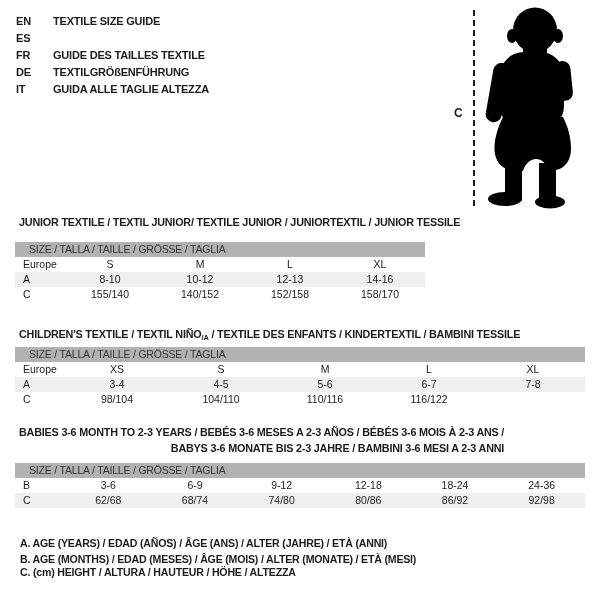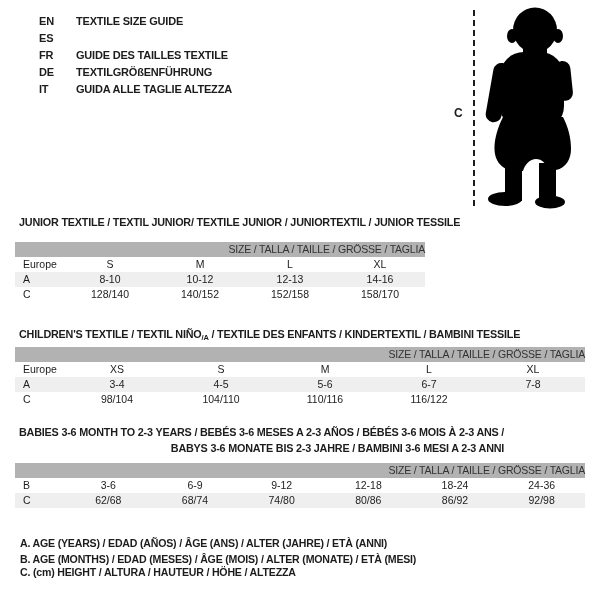--- a/index.html
+++ b/index.html
@@ -1,34 +1,34 @@
 <!DOCTYPE html>
 <html><head>
 <meta charset="utf-8">
 <style>
   html,body{margin:0;padding:0;background:#fff;}
   #canvas{
     position:relative;width:600px;height:600px;background:#fff;overflow:hidden;
     font-family:"Liberation Sans","DejaVu Sans",sans-serif;color:var(--ink,#1c1c1c);
   }
   
-  .lang-block{position:absolute;left:39px;top:13px;}
+  .lang-block{position:absolute;left:16px;top:13px;}
   .lang-row{display:flex;height:17px;line-height:17px;font-weight:bold;font-size:11px;letter-spacing:-0.2px;}
   .lang-code{width:37px;}
   
   .height-line{position:absolute;left:473px;top:10px;height:196px;width:0;border-left:2px dashed var(--ink,#1c1c1c);}
   .height-label{position:absolute;left:454px;top:106px;font-weight:bold;font-size:12px;}
   .silhouette{position:absolute;left:478px;top:5px;}
   
   .sec-title{position:absolute;left:19px;font-weight:bold;font-size:10.8px;letter-spacing:-0.2px;white-space:nowrap;}
   .sec-title .subscript{font-size:7.5px;vertical-align:-2px;}
   .sec-title.two-line{line-height:16px;text-align:right;}
   
   .size-table{position:absolute;left:15px;font-size:10.5px;}
-  .size-header{height:15px;line-height:15px;background:var(--bar,#b2b2b2);color:#333;padding-left:8px;letter-spacing:-0.2px;text-align:right;}
+  .size-header{height:15px;line-height:15px;background:var(--bar,#b2b2b2);color:#333;padding-left:14px;letter-spacing:-0.2px;}
   .trow{display:grid;height:15px;line-height:15px;}
   .trow.shaded{background:var(--alt,#efefef);}
   .row-label{padding-left:8px;text-align:left;}
   .cell{text-align:center;}
   
   .footnote{position:absolute;left:20px;font-weight:bold;font-size:10.6px;letter-spacing:-0.2px;white-space:nowrap;}
 </style>
 </head>
 <body>
 
@@ -86,21 +86,21 @@
       </div>
       <div class="trow shaded" style="grid-template-columns: 50px repeat(4, 1fr);">
         <span class="row-label">A</span>
         <span class="cell">8-10</span>
         <span class="cell">10-12</span>
         <span class="cell">12-13</span>
         <span class="cell">14-16</span>
       </div>
       <div class="trow" style="grid-template-columns: 50px repeat(4, 1fr);">
         <span class="row-label">C</span>
-        <span class="cell">128/140</span>
+        <span class="cell">155/140</span>
         <span class="cell">140/152</span>
         <span class="cell">152/158</span>
         <span class="cell">158/170</span>
       </div>
     </div>
 
   <div class="sec-title" style="top:328px;"><span>CHILDREN'S TEXTILE / TEXTIL NIÑO</span><span class="subscript">/A</span><span> / TEXTILE DES ENFANTS / KINDERTEXTIL / BAMBINI TESSILE</span></div>
   <div class="size-table" style="top:347px;width:570px;">
     <div class="size-header">SIZE / TALLA / TAILLE / GRÖSSE / TAGLIA</div>
   <div class="trow" style="grid-template-columns: 50px repeat(5, 1fr);">

